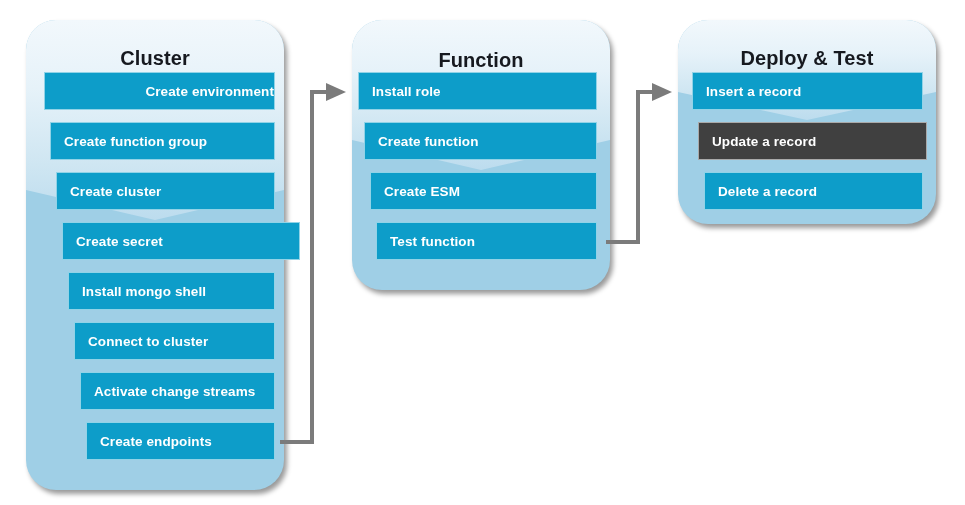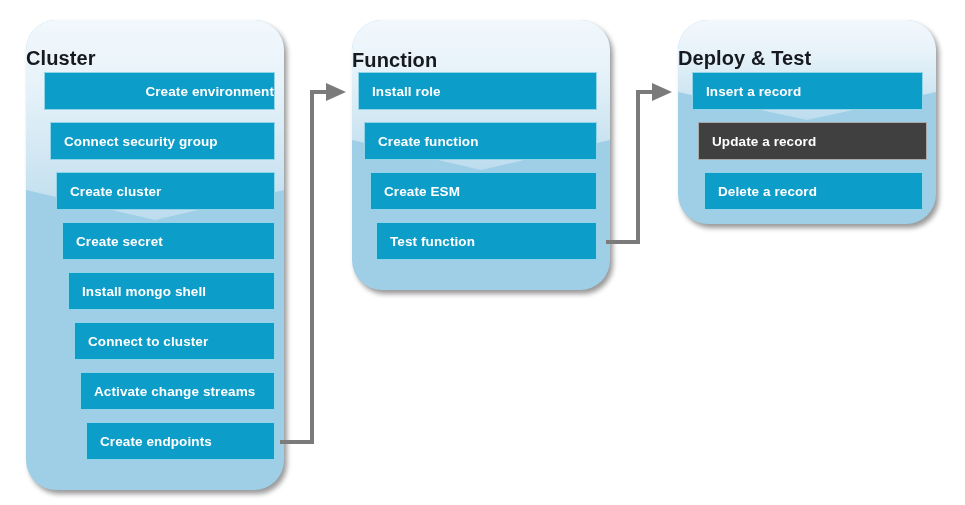--- a/index.html
+++ b/index.html
@@ -35,20 +35,21 @@
   .panel-top {
     position: absolute;
     left: 0; top: 0;
     width: 100%;
     background: linear-gradient(to bottom, #f2f8fc 0%, #e6f2f9 34%, #cfe6f2 72%, #bcdcee 100%);
   }
   .panel-title {
     position: absolute;
     left: 0;
     width: 100%;
+    text-align: center;
     font-size: 20px;
     font-weight: bold;
     color: #16191f;
     letter-spacing: 0.1px;
   }
 
   
   .chip {
     position: absolute;
     height: 38px;
@@ -81,26 +82,26 @@
 
   <div class="panel" id="panel-cluster" style="left:26px; top:20px; width:258px; height:470px;">
     <div class="panel-top" style="height:200px; clip-path: polygon(0 0, 100% 0, 100% 170px, 50% 200px, 0 170px);"></div>
     <div class="panel-title" style="top:27px;">Cluster</div>
   </div>
 
   <div class="chip" style="left:44px;  top:72px;  width:231px;justify-content:flex-end;">
     <span>Create environment</span>
   </div>
   <div class="chip" style="left:50px;  top:122px; width:225px;">
-    <span>Connect security group</span>
+    <span>Create function group</span>
   </div>
   <div class="chip" style="left:56px;  top:172px; width:219px;">
     <span>Create cluster</span>
   </div>
-  <div class="chip" style="left:62px;  top:222px; width:213px;">
+  <div class="chip" style="left:62px;  top:222px; width:238px;">
     <span>Create secret</span>
   </div>
   <div class="chip" style="left:68px;  top:272px; width:207px;">
     <span>Install mongo shell</span>
   </div>
   <div class="chip" style="left:74px;  top:322px; width:201px;">
     <span>Connect to cluster</span>
   </div>
   <div class="chip" style="left:80px;  top:372px; width:195px;">
     <span>Activate change streams</span>

